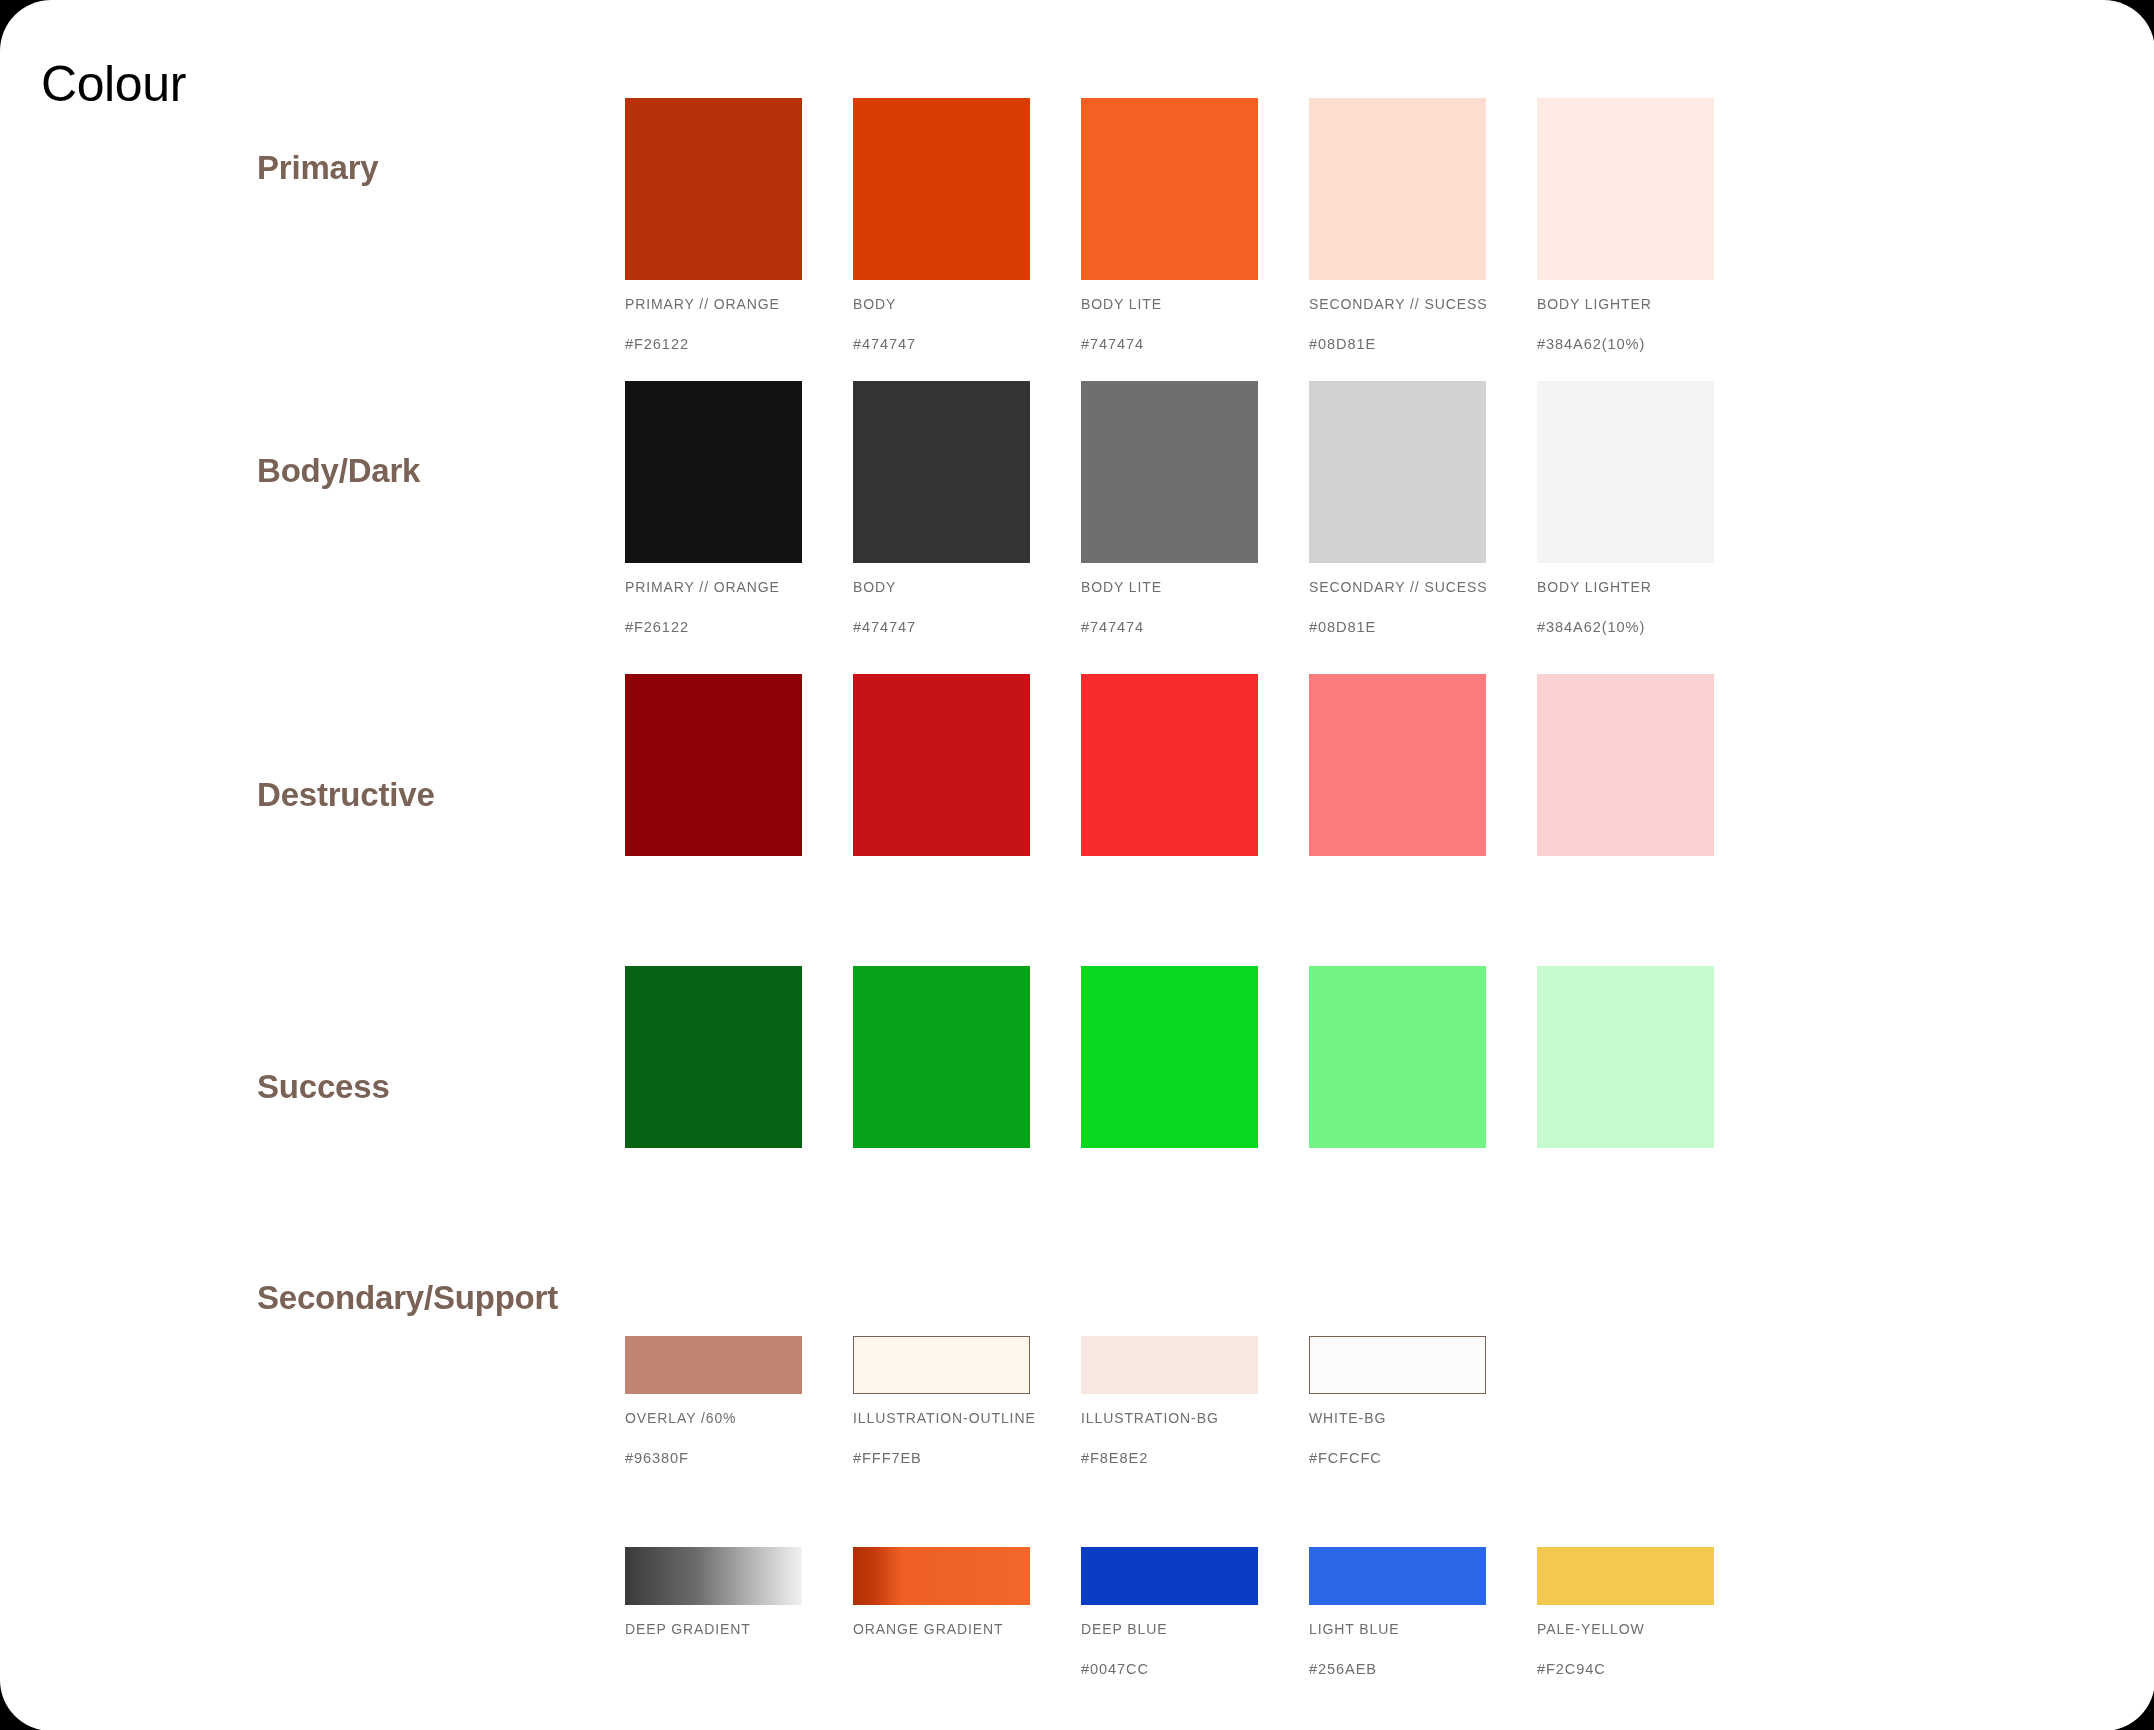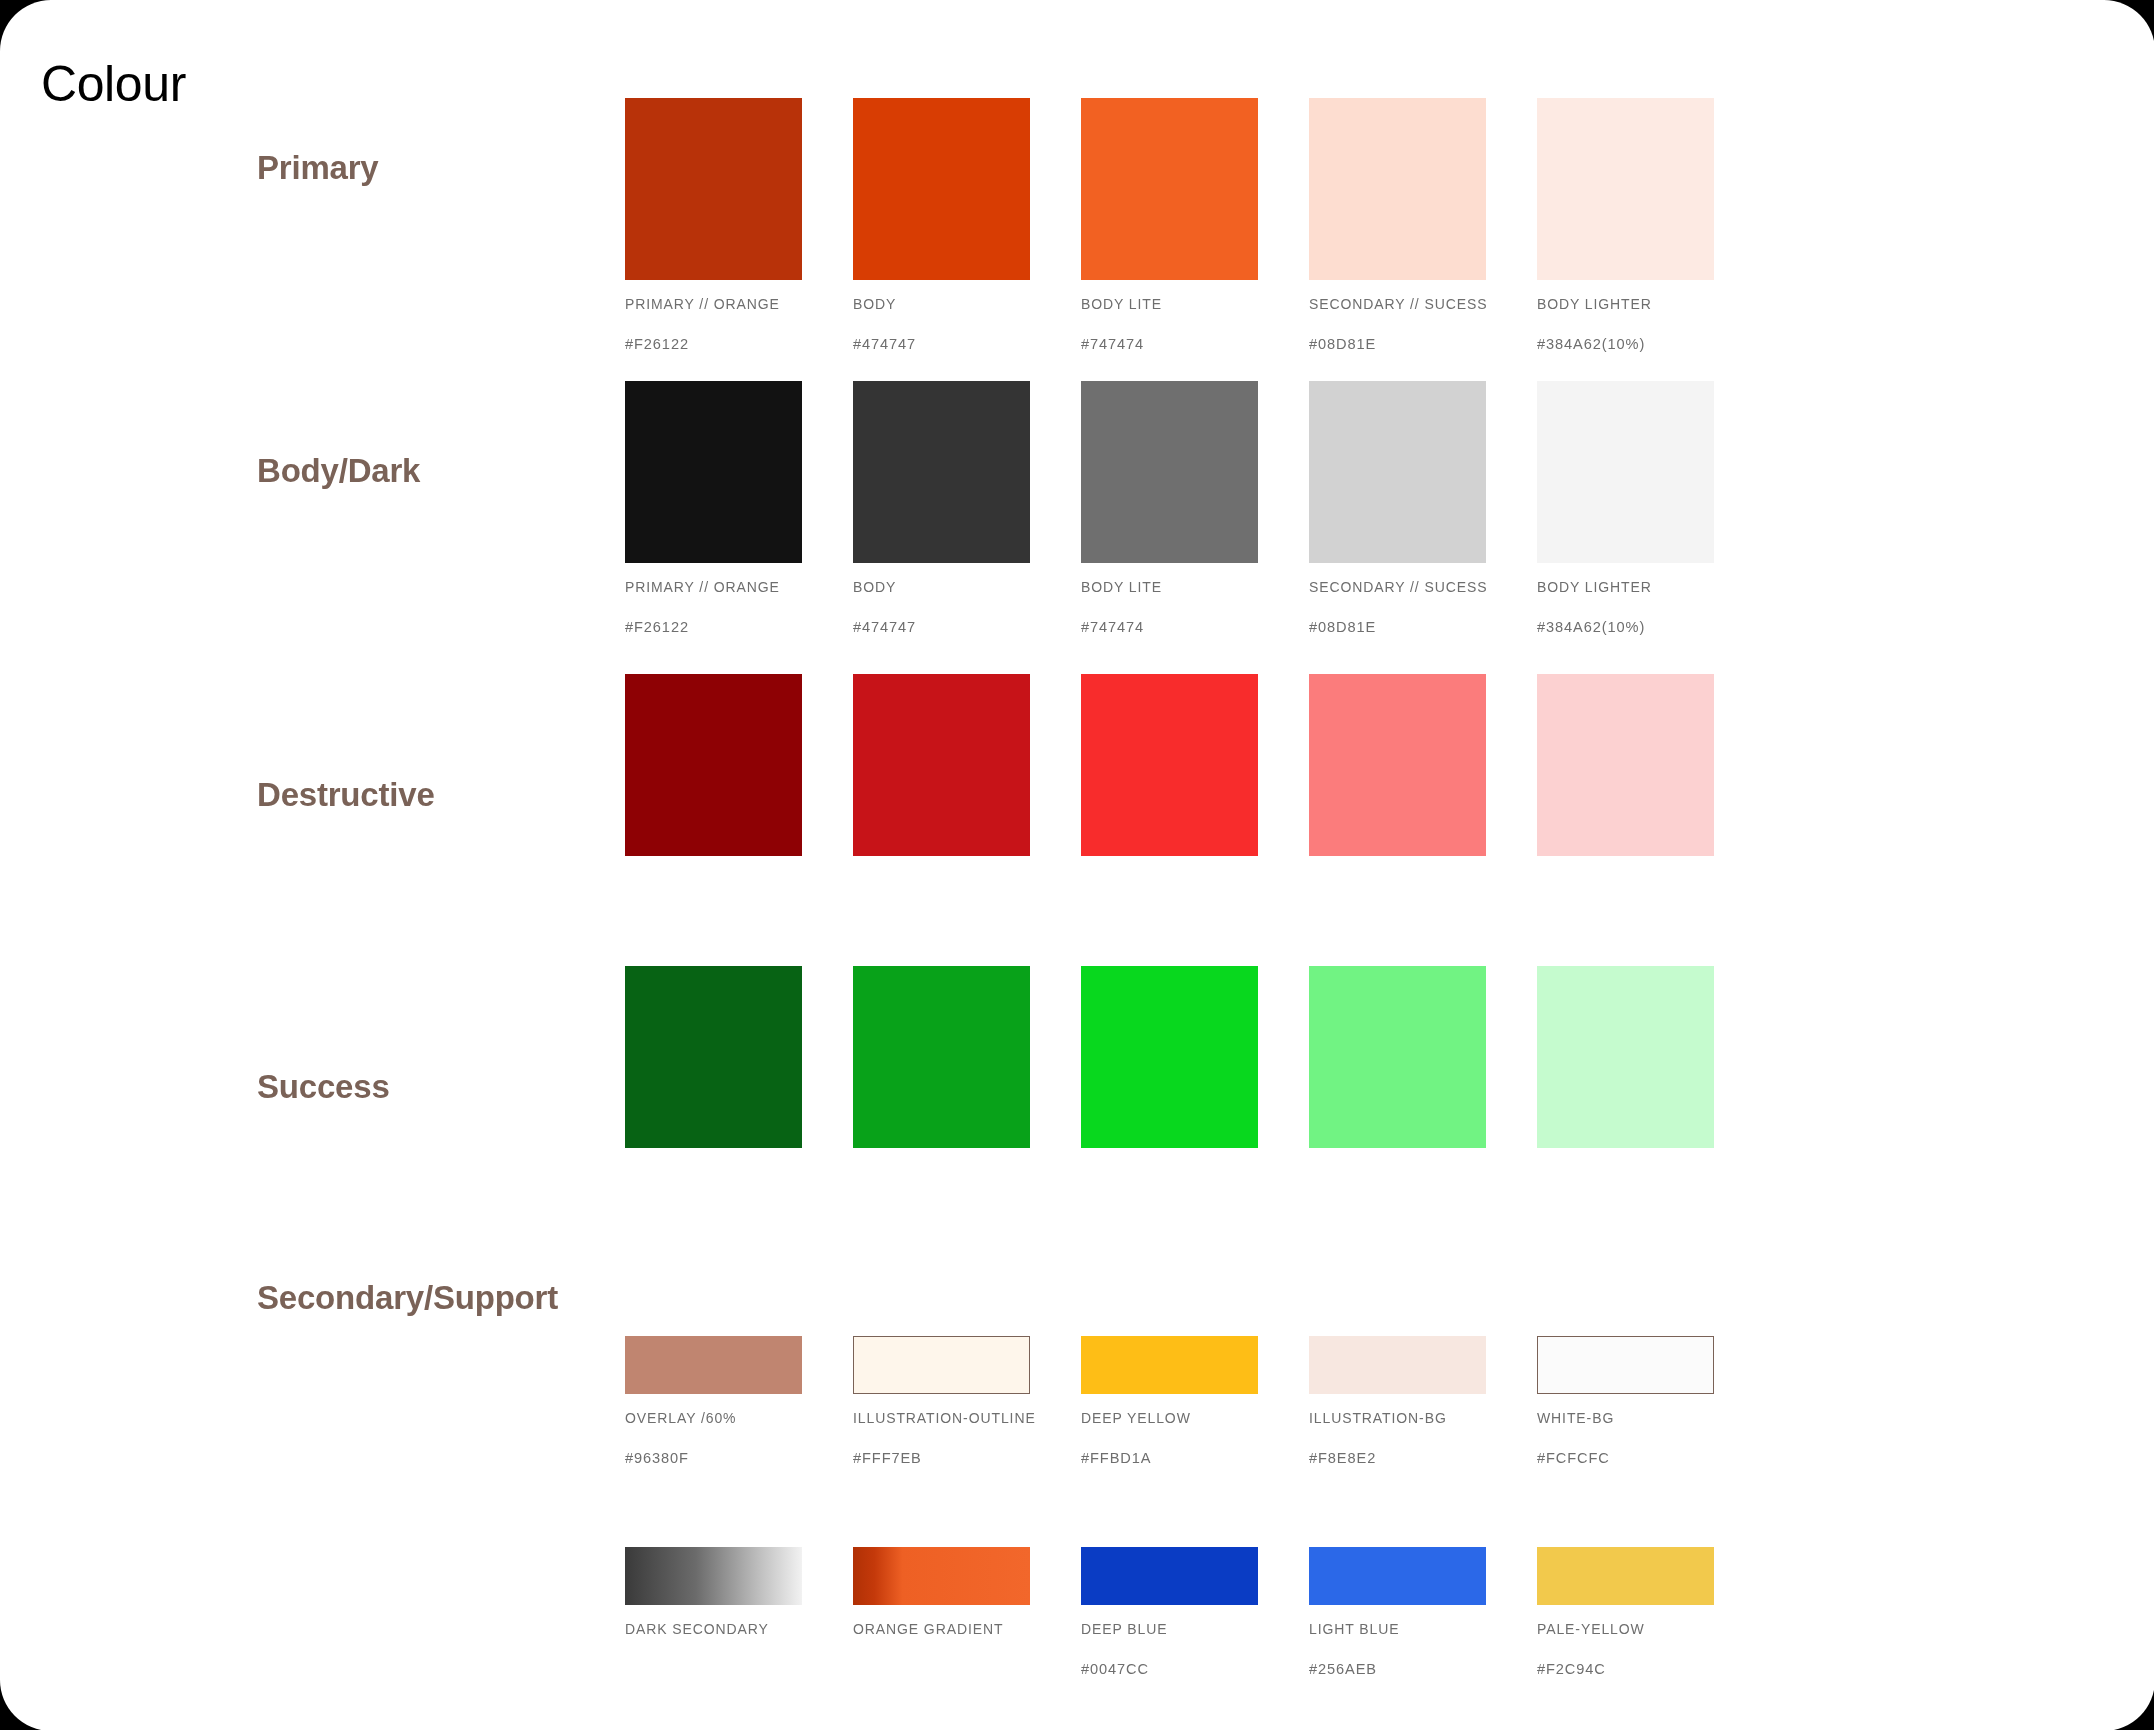--- a/index.html
+++ b/index.html
@@ -205,41 +205,36 @@
             <div class="swatch-chip short" style="background-color: rgb(192, 133, 112);"></div>
             <span class="swatch-name">OVERLAY /60%</span>
             <span class="swatch-hex">#96380F</span>
           </div>
           <div class="swatch-cell">
             <div class="swatch-chip short" style="background-color: rgb(254, 246, 235); border: 1.3px solid rgb(122, 98, 87);"></div>
             <span class="swatch-name">ILLUSTRATION-OUTLINE</span>
             <span class="swatch-hex">#FFF7EB</span>
           </div>
           <div class="swatch-cell">
-            <div class="swatch-chip short" style="background-color: rgb(254, 190, 22);"></div>
-            <span class="swatch-name">DEEP YELLOW</span>
-            <span class="swatch-hex">#FFBD1A</span>
-          </div>
-          <div class="swatch-cell">
             <div class="swatch-chip short" style="background-color: rgb(247, 231, 224);"></div>
             <span class="swatch-name">ILLUSTRATION-BG</span>
             <span class="swatch-hex">#F8E8E2</span>
           </div>
           <div class="swatch-cell">
             <div class="swatch-chip short" style="background-color: rgb(251, 251, 251); border: 1.3px solid rgb(122, 98, 87);"></div>
             <span class="swatch-name">WHITE-BG</span>
             <span class="swatch-hex">#FCFCFC</span>
           </div>
         </div>
       </div>
       <div class="palette-row" style="top: 0px;">
         <div class="swatch-track" style="top: 1547px;">
           <div class="swatch-cell">
             <div class="swatch-chip short" style="background-image: linear-gradient(90deg, rgb(58, 58, 58) 0%, rgb(107, 107, 107) 40%, rgb(189, 189, 189) 75%, rgb(242, 242, 242) 100%);"></div>
-            <span class="swatch-name">DARK SECONDARY</span>
+            <span class="swatch-name">DEEP GRADIENT</span>
           </div>
           <div class="swatch-cell">
             <div class="swatch-chip short" style="background-image: linear-gradient(90deg, rgb(176, 48, 5) 0%, rgb(196, 57, 10) 12%, rgb(238, 96, 36) 28%, rgb(242, 103, 43) 100%);"></div>
             <span class="swatch-name">ORANGE GRADIENT</span>
           </div>
           <div class="swatch-cell">
             <div class="swatch-chip short" style="background-color: rgb(10, 60, 196);"></div>
             <span class="swatch-name">DEEP BLUE</span>
             <span class="swatch-hex">#0047CC</span>
           </div>

